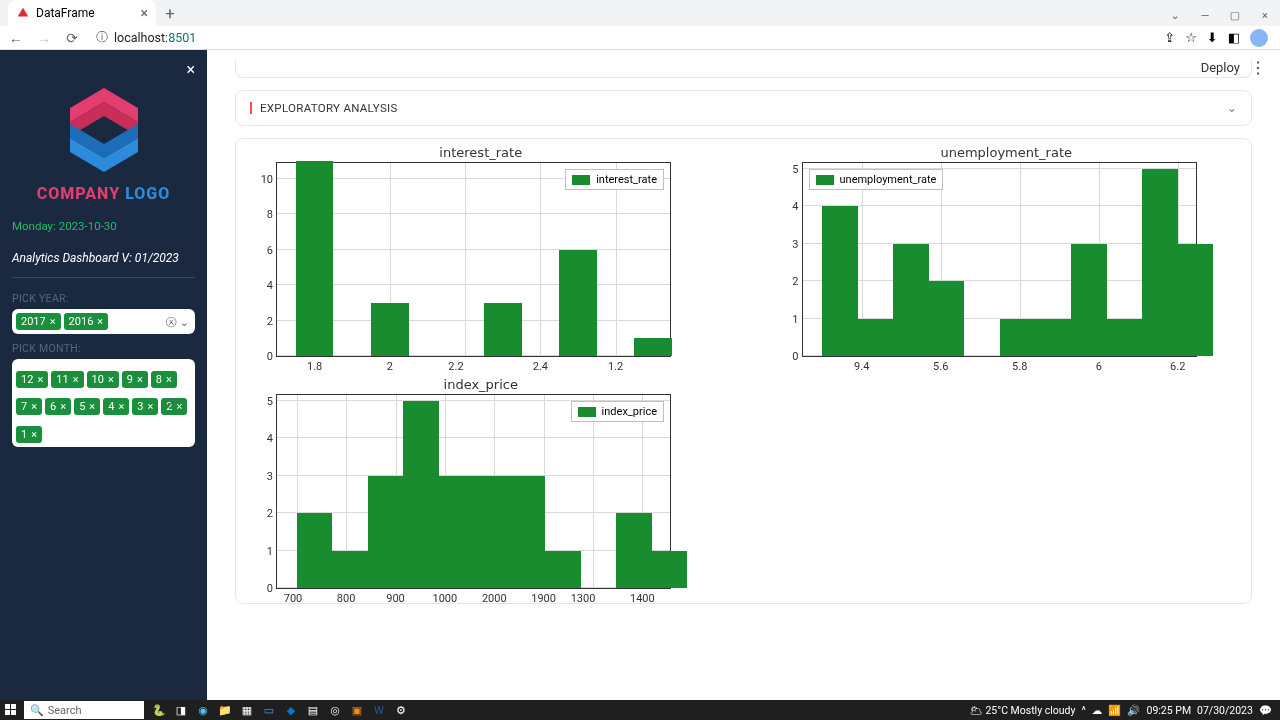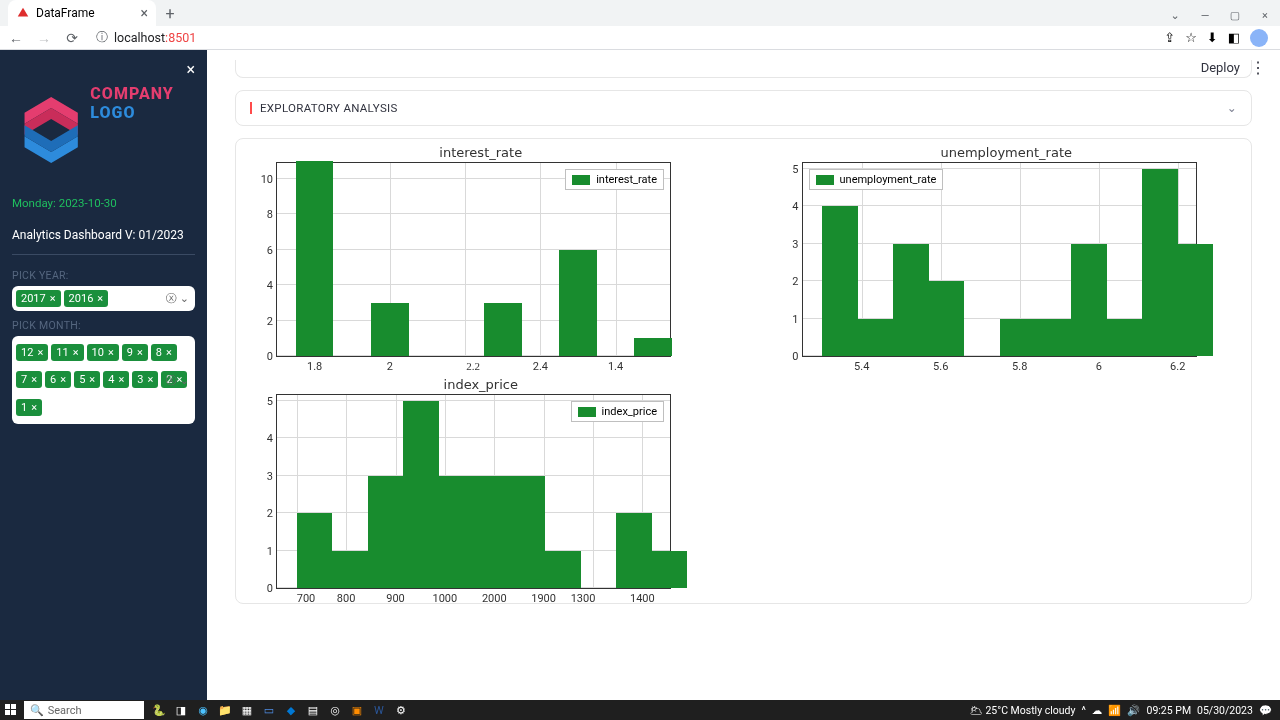--- a/index.html
+++ b/index.html
@@ -18,29 +18,29 @@
 .nav-btn { width: 20px; height: 20px; display: flex; align-items: center; justify-content: center; color: #5f6368; font-size: 14px; cursor: pointer; }
 .url-box { flex: 1; display: flex; align-items: center; gap: 6px; font-size: 12.5px; color: #5f6368; padding-left: 6px; }
 .url-text { color: #202124; }
 .right-icons { display: flex; gap: 10px; align-items: center; padding-right: 6px; }
 .avatar-circle { width: 18px; height: 18px; border-radius: 50%; background: #8ab4f8; }
 
 
 .app { display: flex; height: 650px; }
 .sidebar { width: 207px; background: #1a2940; color: #fff; display: flex; flex-direction: column; padding: 10px 12px; position: relative; }
 .sidebar-close { position: absolute; top: 10px; right: 12px; font-size: 16px; cursor: pointer; color: #fff; }
-.logo-wrap { margin-top: 20px; display: flex; flex-direction: row; }
+.logo-wrap { margin-top: 20px; display: flex; flex-direction: column; align-items: center; }
 .logo-text { font-weight: 800; font-size: 16px; letter-spacing: 1px; margin-top: 4px; }
 .logo-text .c1 { color: #e43d6f; }
 .logo-text .c2 { color: #2d8bdc; }
 .date-line { color: #1fbf5f; font-size: 11.5px; margin-top: 16px; }
-.version-line { font-size: 12px; margin-top: 18px; }
+.version-line { font-size: 12px; margin-top: 18px; font-style: italic; }
 .hr { border-top: 1px solid #3a4a63; margin: 12px 0 6px; }
 .label { font-size: 10.5px; color: #55667f; margin-top: 8px; margin-bottom: 4px; letter-spacing: .3px; }
-.multi { background: #fff; border-radius: 6px; padding: 4px; display: flex; flex-wrap: wrap; gap: 3px; align-items: center; position: relative; }
+.multi { background: #fff; border-radius: 6px; padding: 4px; display: flex; flex-wrap: wrap; gap: 3px; align-items: flex-end; position: relative; }
 .tag { background: #1a8f3c; color: #fff; border-radius: 3px; padding: 2px 5px; font-size: 11px; display: inline-flex; align-items: center; gap: 4px; cursor: pointer; }
 .tag-x { font-size: 11px; }
 .multi-controls { margin-left: auto; display: flex; gap: 3px; align-items: center; color: #666; padding-right: 2px; }
 .multi-clear, .multi-caret { font-size: 11px; cursor: pointer; }
 .download-btn { background: transparent; border: none; color: #fff; font-size: 12px; margin-top: 14px; text-align: left; cursor: pointer; padding: 6px 2px; }
 
 
 .main { flex: 1; background: #fff; padding: 10px 28px 0 28px; overflow-y: auto; position: relative; }
 .top-actions { position: absolute; right: 14px; top: 8px; display: flex; align-items: center; gap: 10px; font-size: 13px; color: #31333f; }
 .deploy { cursor: pointer; }
@@ -94,21 +94,21 @@
       <div class="win-btn">▢</div>
       <div class="win-btn">×</div>
     </div>
   </div>
   <div class="addr-bar">
     <div class="nav-btn">←</div>
     <div class="nav-btn" style="opacity:.4">→</div>
     <div class="nav-btn">⟳</div>
     <div class="url-box">
       <span style="font-size:12px">ⓘ</span>
-      <span class="url-text"><span>localhost</span><span style="color:#ef4444">:8501</span></span>
+      <span class="url-text"><span>localhost</span><span style="color:#0f766e">:8501</span></span>
     </div>
     <div class="right-icons">
       <span>⇪</span>
       <span>☆</span>
       <span>⬇</span>
       <span>◧</span>
       <div class="avatar-circle"></div>
     </div>
   </div>
 </div>
@@ -179,25 +179,25 @@
         <div class="chart-grid" id="charts">
             <div class="chart">
               <div class="chart-title">interest_rate</div>
               <div class="plot-wrap">
                 <div class="plot h1" style="width: 395px;">
                   <div class="grid-v" style="left: 37.619px;"></div>
                   <div class="xtick" style="left: 37.619px;">1.8</div>
                   <div class="grid-v" style="left: 112.857px;"></div>
                   <div class="xtick" style="left: 112.857px;">2</div>
                   <div class="grid-v" style="left: 188.095px;"></div>
-                  <div class="xtick" style="left: 196px; font-family: Liberation Serif, serif;">2.2</div>
+                  <div class="xtick" style="left: 179px;">2.2</div>
                   <div class="grid-v" style="left: 263.333px;"></div>
                   <div class="xtick" style="left: 263.333px;">2.4</div>
                   <div class="grid-v" style="left: 338.571px;"></div>
-                  <div class="xtick" style="left: 338.571px;">1.4</div>
+                  <div class="xtick" style="left: 338.571px;">1.2</div>
                   <div class="grid-h" style="bottom: 0px;"></div>
                   <div class="ytick" style="bottom: 0px; transform: translateY(50%);">0</div>
                   <div class="grid-h" style="bottom: 35.4545px;"></div>
                   <div class="ytick" style="bottom: 35.4545px; transform: translateY(50%);">2</div>
                   <div class="grid-h" style="bottom: 70.9091px;"></div>
                   <div class="ytick" style="bottom: 70.9091px; transform: translateY(50%);">4</div>
                   <div class="grid-h" style="bottom: 106.364px;"></div>
                   <div class="ytick" style="bottom: 106.364px; transform: translateY(50%);">6</div>
                   <div class="grid-h" style="bottom: 141.818px;"></div>
                   <div class="ytick" style="bottom: 141.818px; transform: translateY(50%);">8</div>
@@ -213,21 +213,21 @@
                     <span>interest_rate</span>
                   </div>
                 </div>
               </div>
             </div>
             <div class="chart">
               <div class="chart-title">unemployment_rate</div>
               <div class="plot-wrap">
                 <div class="plot h1" style="width: 395px;">
                   <div class="grid-v" style="left: 59.25px;"></div>
-                  <div class="xtick" style="left: 59.25px;">5.4</div>
+                  <div class="xtick" style="left: 59.25px;">9.4</div>
                   <div class="grid-v" style="left: 138.25px;"></div>
                   <div class="xtick" style="left: 138.25px;">5.6</div>
                   <div class="grid-v" style="left: 217.25px;"></div>
                   <div class="xtick" style="left: 217.25px;">5.8</div>
                   <div class="grid-v" style="left: 296.25px;"></div>
                   <div class="xtick" style="left: 296.25px;">6</div>
                   <div class="grid-v" style="left: 375.25px;"></div>
                   <div class="xtick" style="left: 375.25px;">6.2</div>
                   <div class="grid-h" style="bottom: 0px;"></div>
                   <div class="ytick" style="bottom: 0px; transform: translateY(50%);">0</div>
@@ -256,21 +256,21 @@
                     <span>unemployment_rate</span>
                   </div>
                 </div>
               </div>
             </div>
             <div class="chart">
               <div class="chart-title">index_price</div>
               <div class="plot-wrap">
                 <div class="plot h1" style="width: 395px;">
                   <div class="grid-v" style="left: 19.75px;"></div>
-                  <div class="xtick" style="left: 29px;">700</div>
+                  <div class="xtick" style="left: 16px;">700</div>
                   <div class="grid-v" style="left: 69.125px;"></div>
                   <div class="xtick" style="left: 69.125px;">800</div>
                   <div class="grid-v" style="left: 118.5px;"></div>
                   <div class="xtick" style="left: 118.5px;">900</div>
                   <div class="grid-v" style="left: 167.875px;"></div>
                   <div class="xtick" style="left: 167.875px;">1000</div>
                   <div class="grid-v" style="left: 217.25px;"></div>
                   <div class="xtick" style="left: 217.25px;">2000</div>
                   <div class="grid-v" style="left: 266.625px;"></div>
                   <div class="xtick" style="left: 266.625px;">1900</div>
@@ -340,16 +340,16 @@
     <div class="task-ico" style="color:#2b579a">W</div>
     <div class="task-ico">⚙</div>
   </div>
   <div class="sys-tray">
     <span>🌥 <span>25°C  Mostly cloudy</span></span>
     <span>^</span>
     <span>☁</span>
     <span>📶</span>
     <span>🔊</span>
     <span>09:25 PM</span>
-    <span>05/30/2023</span>
+    <span>07/30/2023</span>
     <span>💬</span>
   </div>
 </div>
 
 </body></html>

